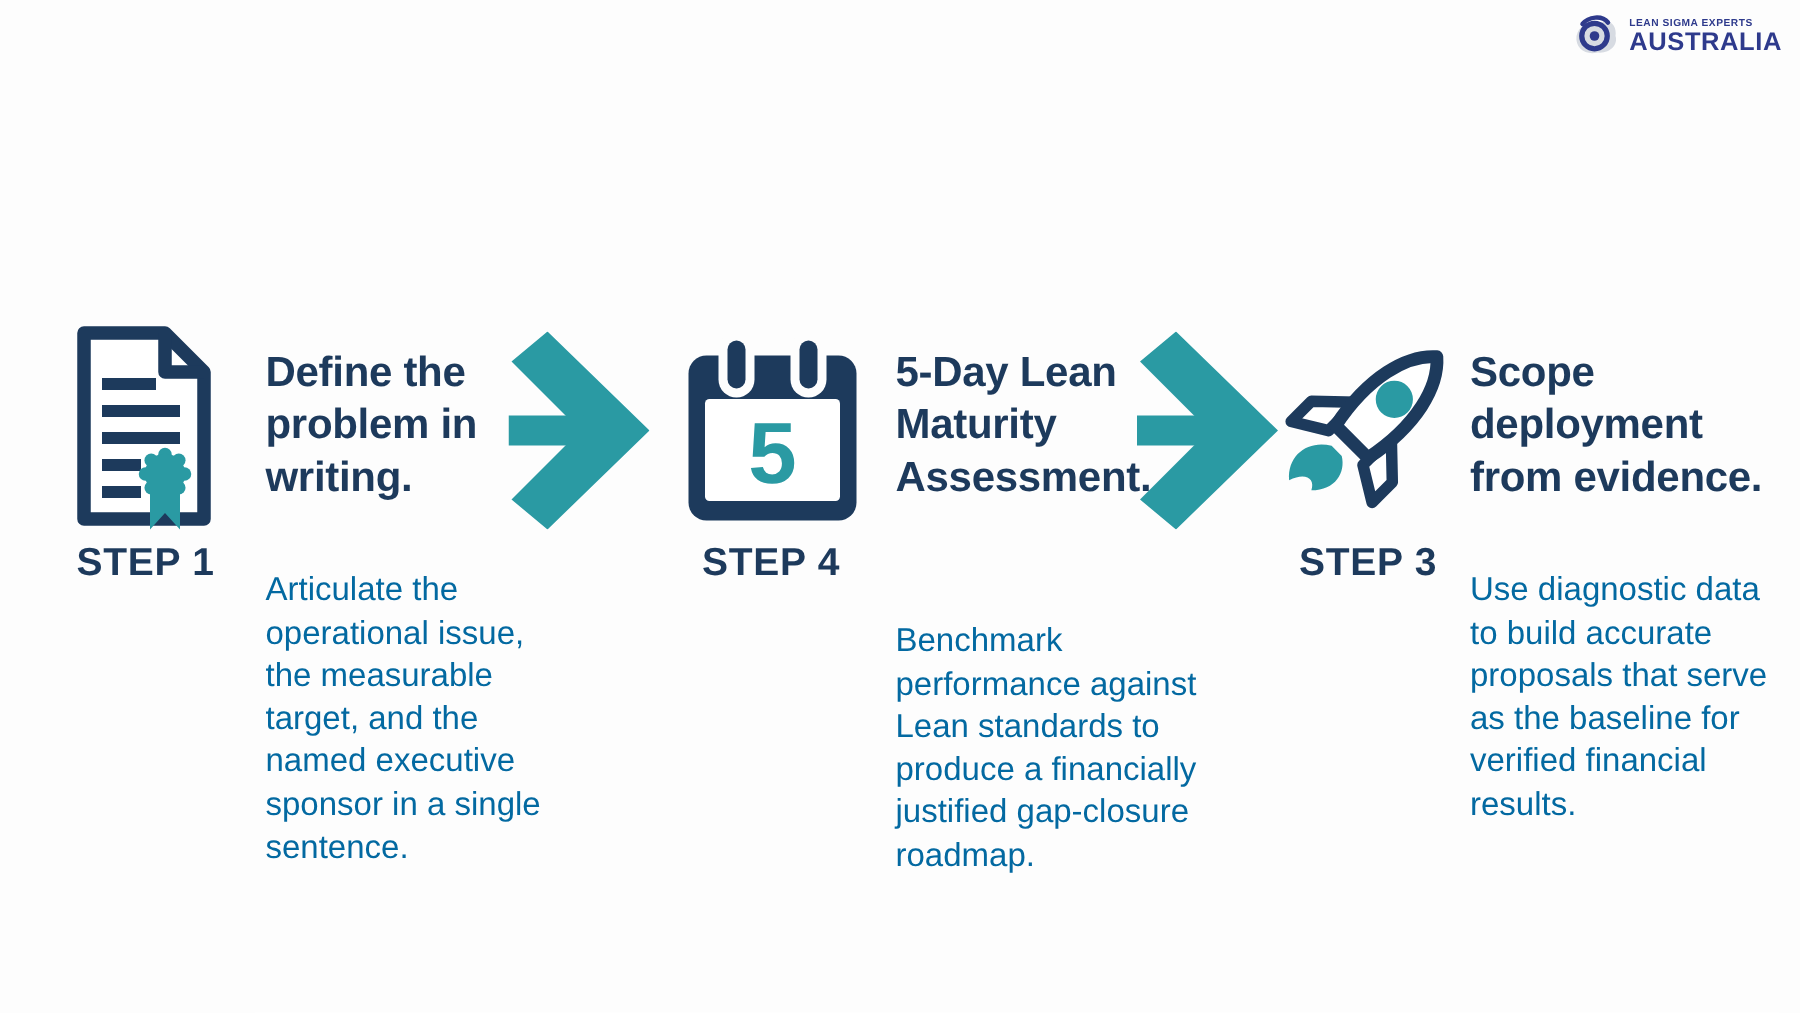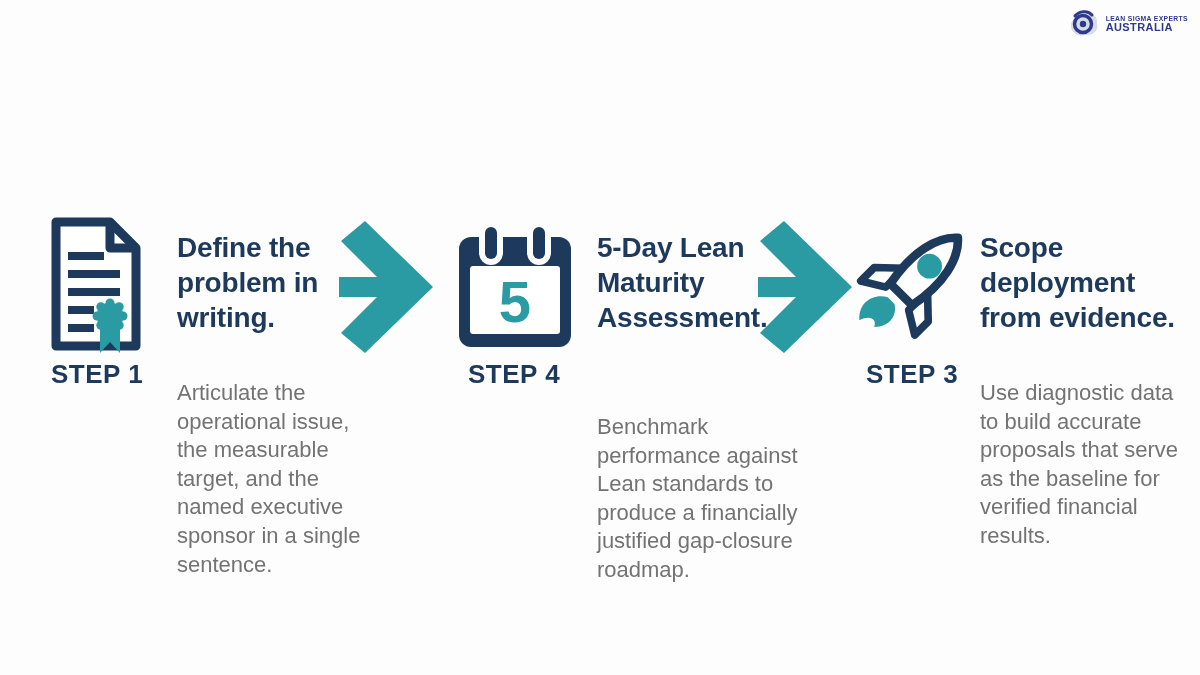--- a/index.html
+++ b/index.html
@@ -21,21 +21,21 @@
   .logo{
     position:absolute;top:8px;right:12px;
     display:flex;align-items:center;gap:5px;
   }
   .logo-text{display:flex;flex-direction:column;line-height:1.05;}
   .logo-top{
     font-size:6.8px;font-weight:600;letter-spacing:0.35px;
     color:var(--logo-navy);
   }
   .logo-bottom{
-    font-size:11px;font-weight:800;letter-spacing:0.4px;
+    font-size:17px;font-weight:800;letter-spacing:0.4px;
     color:var(--logo-navy);
   }
   
   .title{
     position:absolute;left:52px;top:50px;margin:0;
     font-size:60px;font-weight:800;letter-spacing:-2px;
     color:var(--navy);white-space:nowrap;line-height:1;
   }
   
   .icon{position:absolute;}
@@ -45,21 +45,21 @@
     color:var(--navy);white-space:nowrap;
   }
   .heading{
     position:absolute;top:230px;
     font-size:28px;font-weight:800;line-height:35px;letter-spacing:-0.2px;
     color:var(--navy);
   }
   .desc{
     position:absolute;top:379px;
     font-size:22px;line-height:28.6px;
-    color:#737373;
+    color:#0369a1;
   }
   .h1x{left:177px;width:180px;}
   .d1x{left:177px;width:198px;}
   .h2x{left:597px;width:208px;}
   .d2x{left:597px;width:214px;margin-top:34px;}
   .h3x{left:980px;width:218px;}
   .d3x{left:980px;width:208px;}
   .l1x{left:51px;}
   .l2x{left:468px;}
   .l3x{left:866px;}

